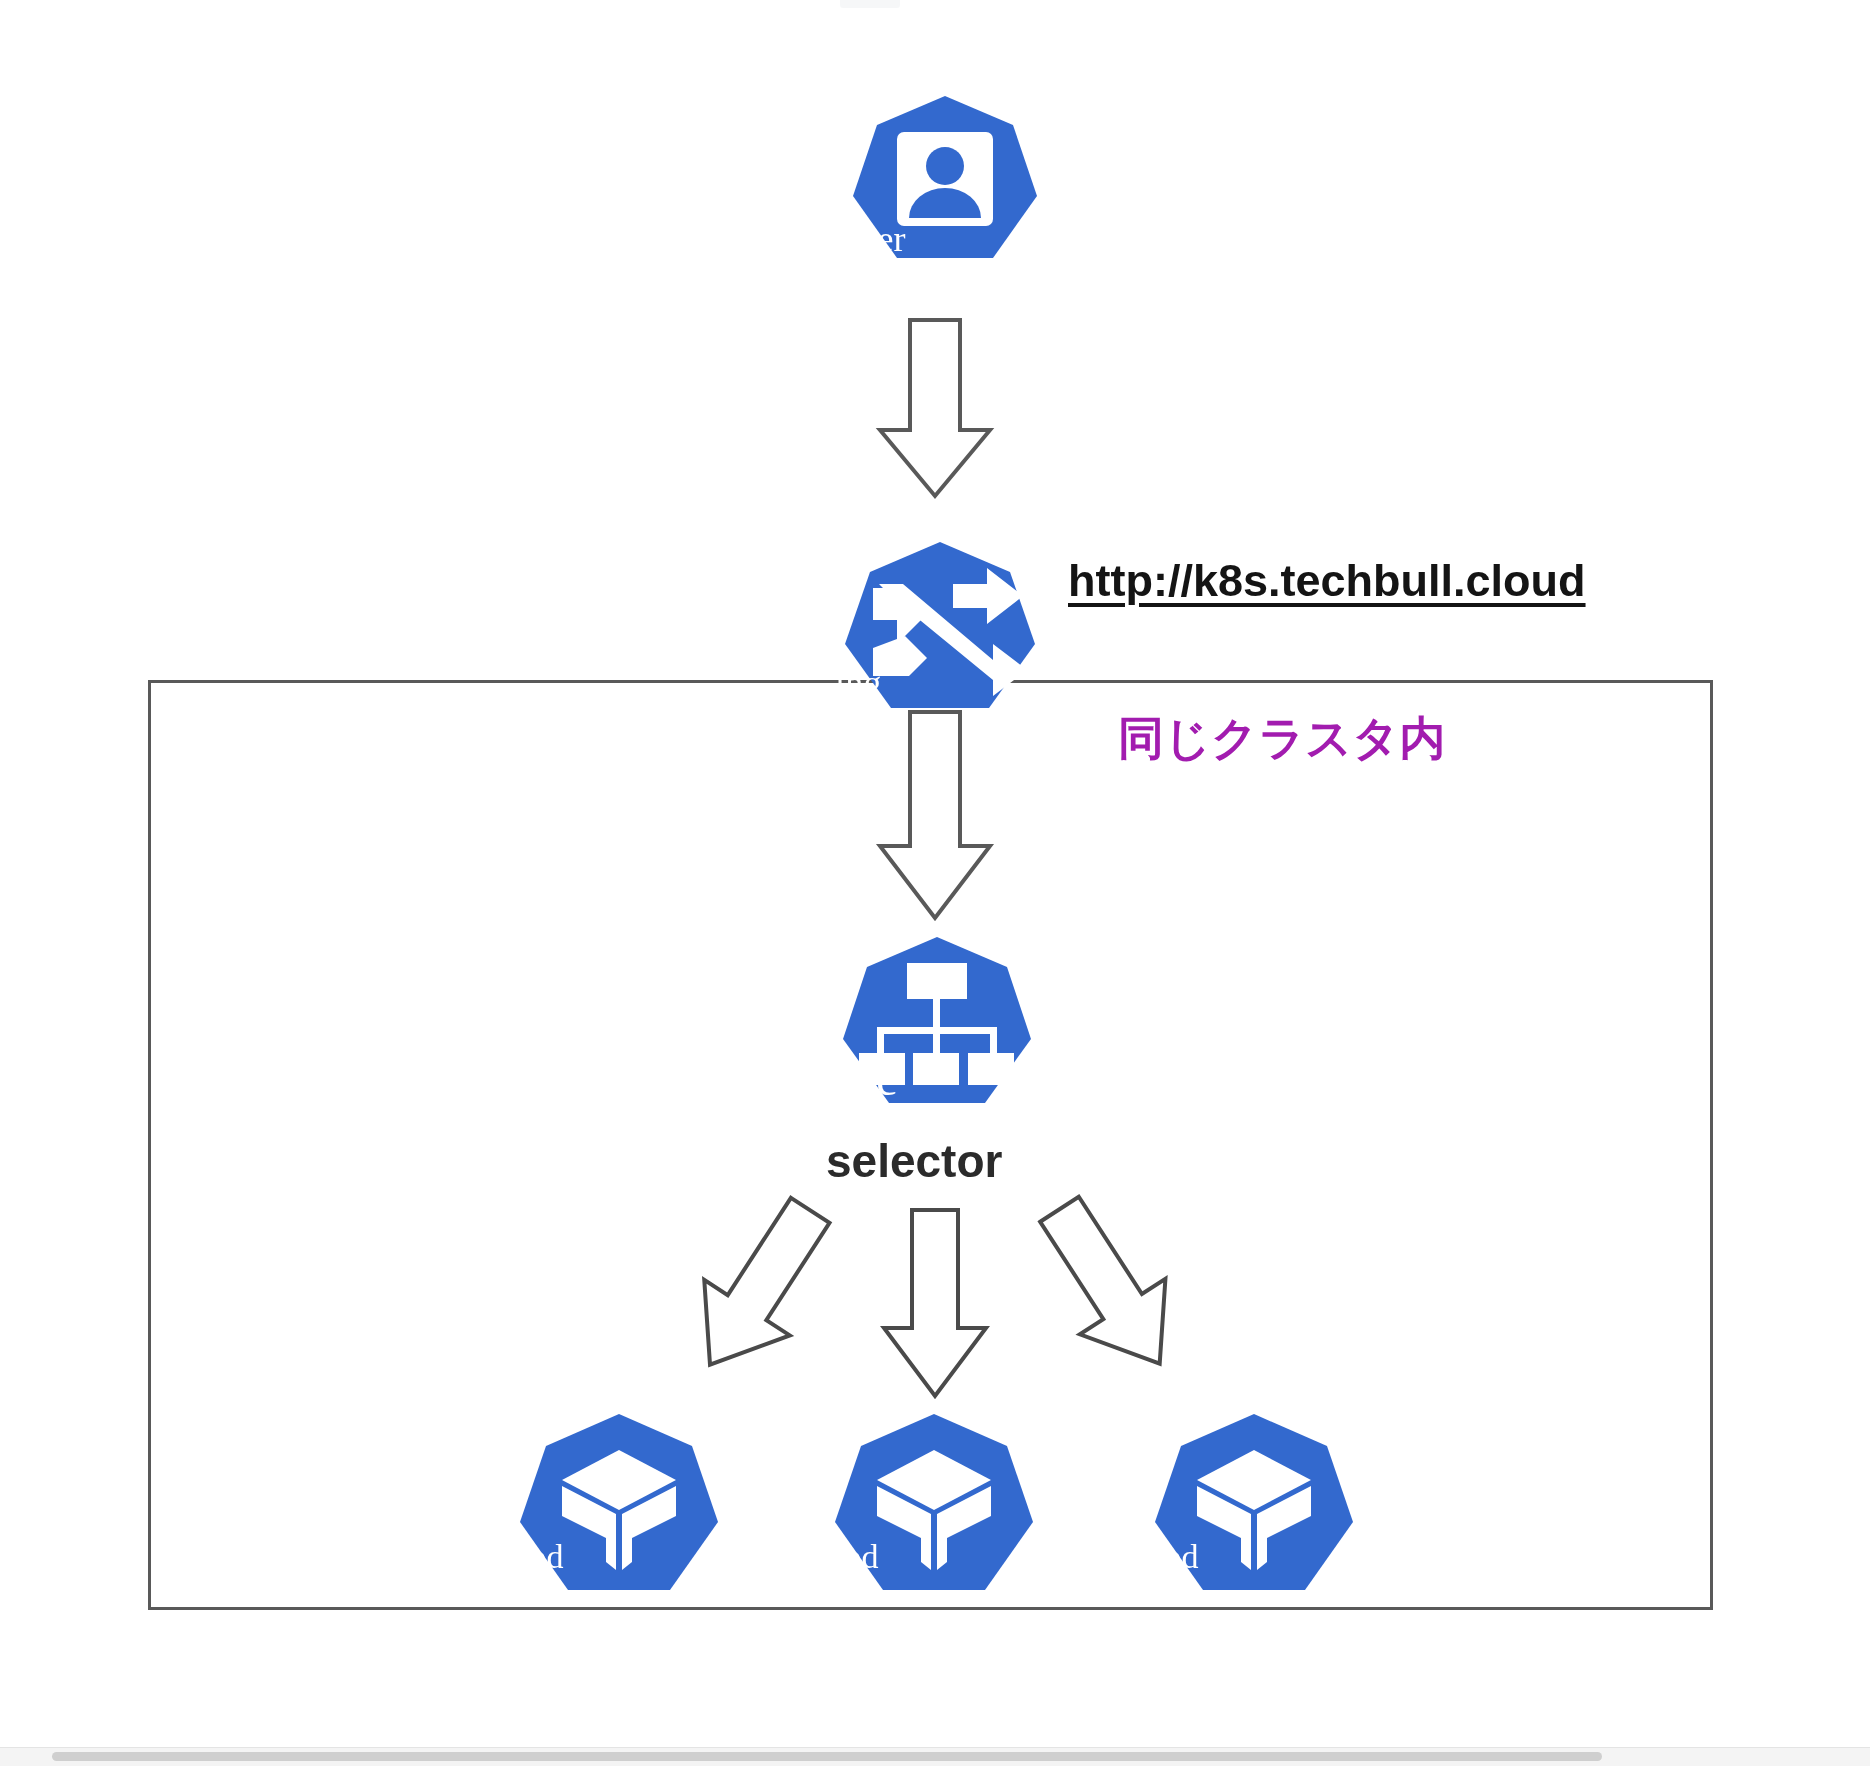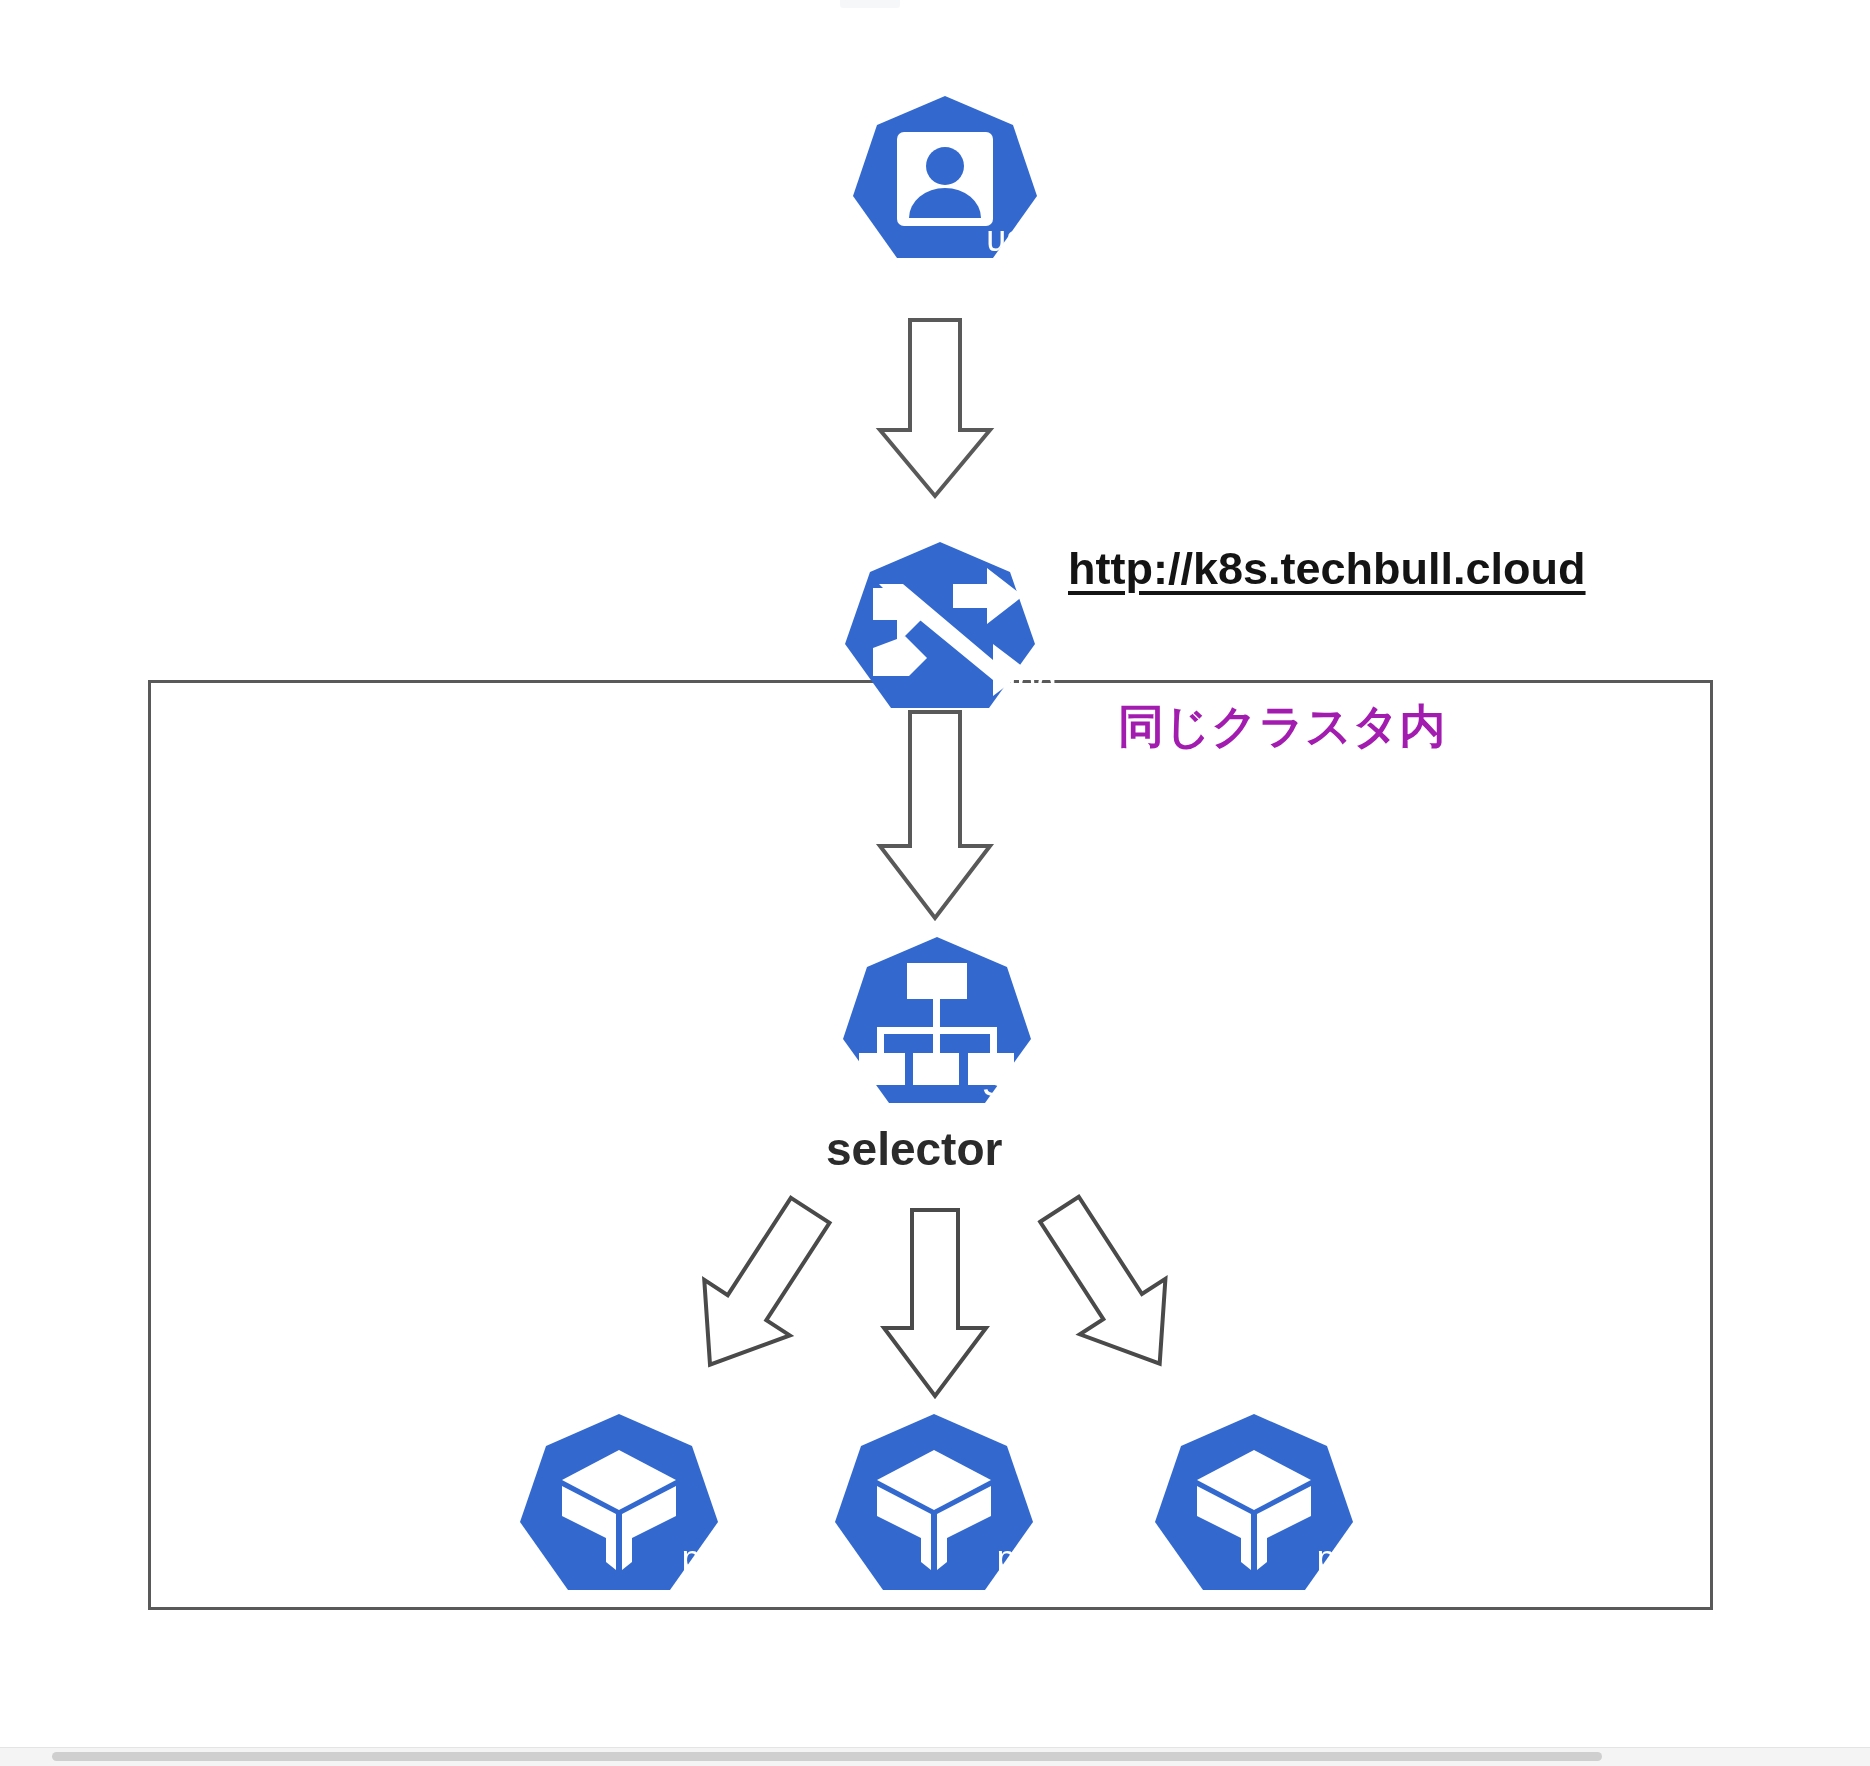--- a/index.html
+++ b/index.html
@@ -22,25 +22,25 @@
 
   
   .node {
     position: absolute;
     display: block;
   }
   .node svg { display: block; overflow: visible; }
 
   .node-label {
     position: absolute;
-    left: 12px;
+    left: 0;
     width: 100%;
-    text-align: right;
+    text-align: left;
     color: #ffffff;
-    font-family: Liberation Sans, sans-serif;
+    font-family: Liberation Serif, serif;
     font-weight: 400;
     letter-spacing: 0.2px;
     pointer-events: none;
   }
 
   
   #cluster-box {
     position: absolute;
     left: 148px;
     top: 680px;
@@ -51,20 +51,21 @@
     background: transparent;
   }
 
   
   .plain-text {
     position: absolute;
     font-family: "Liberation Sans", "DejaVu Sans", sans-serif;
     font-weight: bold;
     color: #1a1a1a;
     white-space: nowrap;
+    margin-top: 12px;
   }
   #url-label {
     left: 1068px;
     top: 543px;
     font-size: 45px;
     text-decoration: underline;
     text-underline-offset: 7px;
     text-decoration-thickness: 4px;
     color: #141414;
   }

